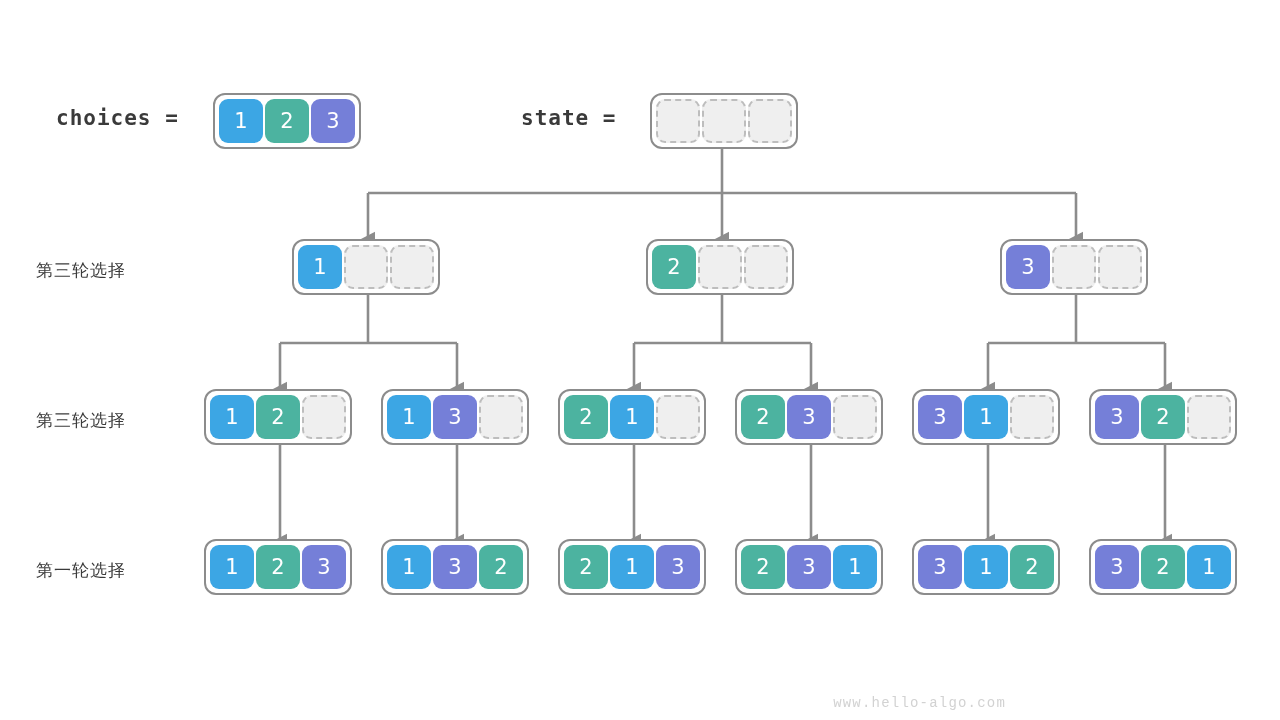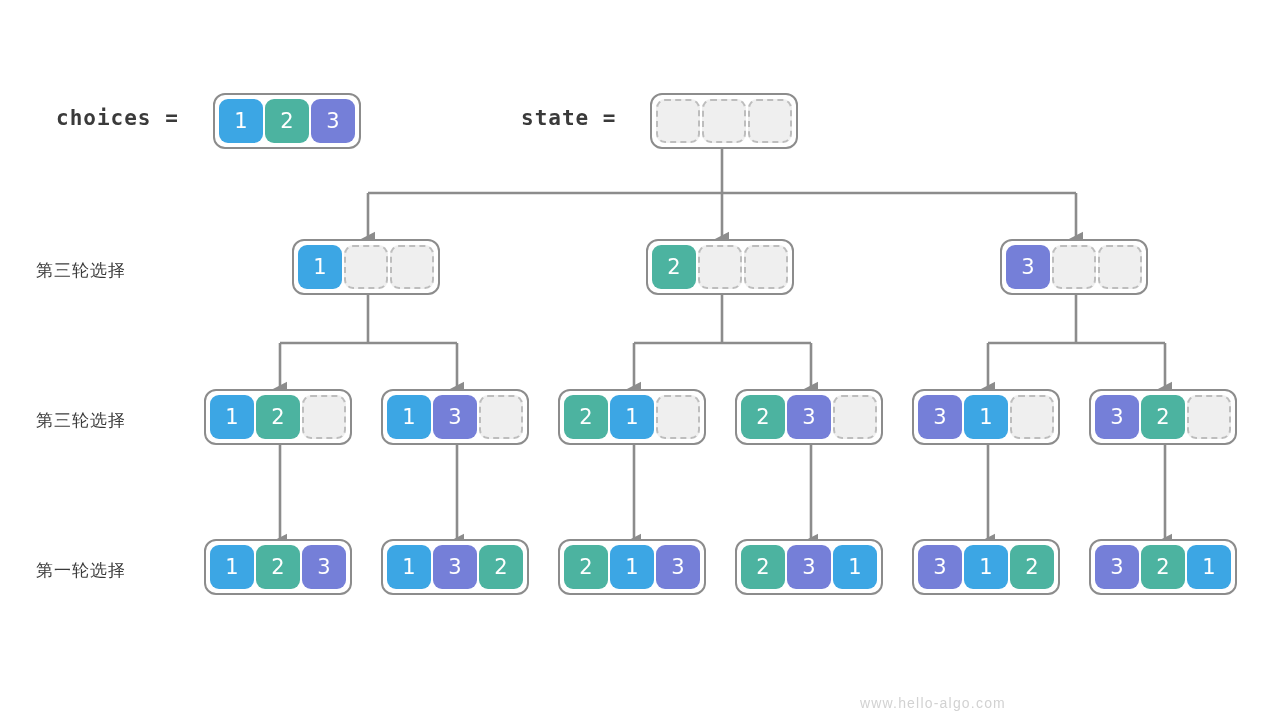--- a/index.html
+++ b/index.html
@@ -46,21 +46,21 @@
     font-size: 17px;
     color: #3a3a3a;
     white-space: nowrap;
     letter-spacing: 1px;
   }
   .watermark {
     position: absolute;
     right: 26px;
     bottom: 16px;
     z-index: 3;
-    font-family: Liberation Sans, sans-serif;
+    font-family: Liberation Mono, monospace;
     font-size: 14px;
     color: #d2d2d2;
     letter-spacing: 1.2px;
     white-space: nowrap;
   }
   
   .array {
     position: absolute;
     z-index: 2;
     display: flex;

